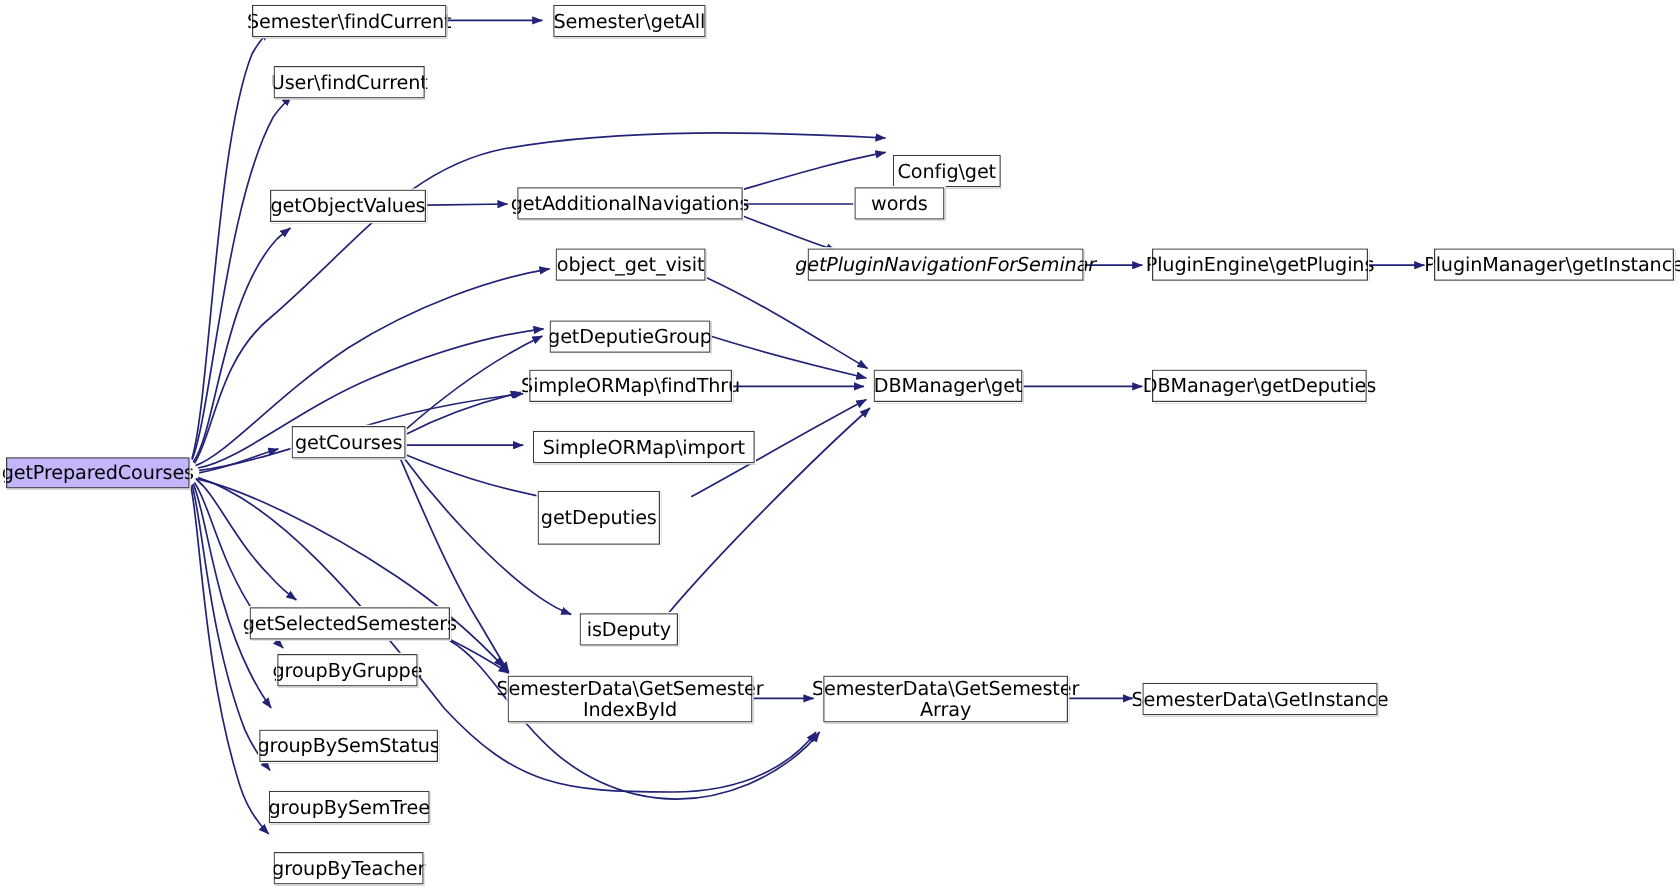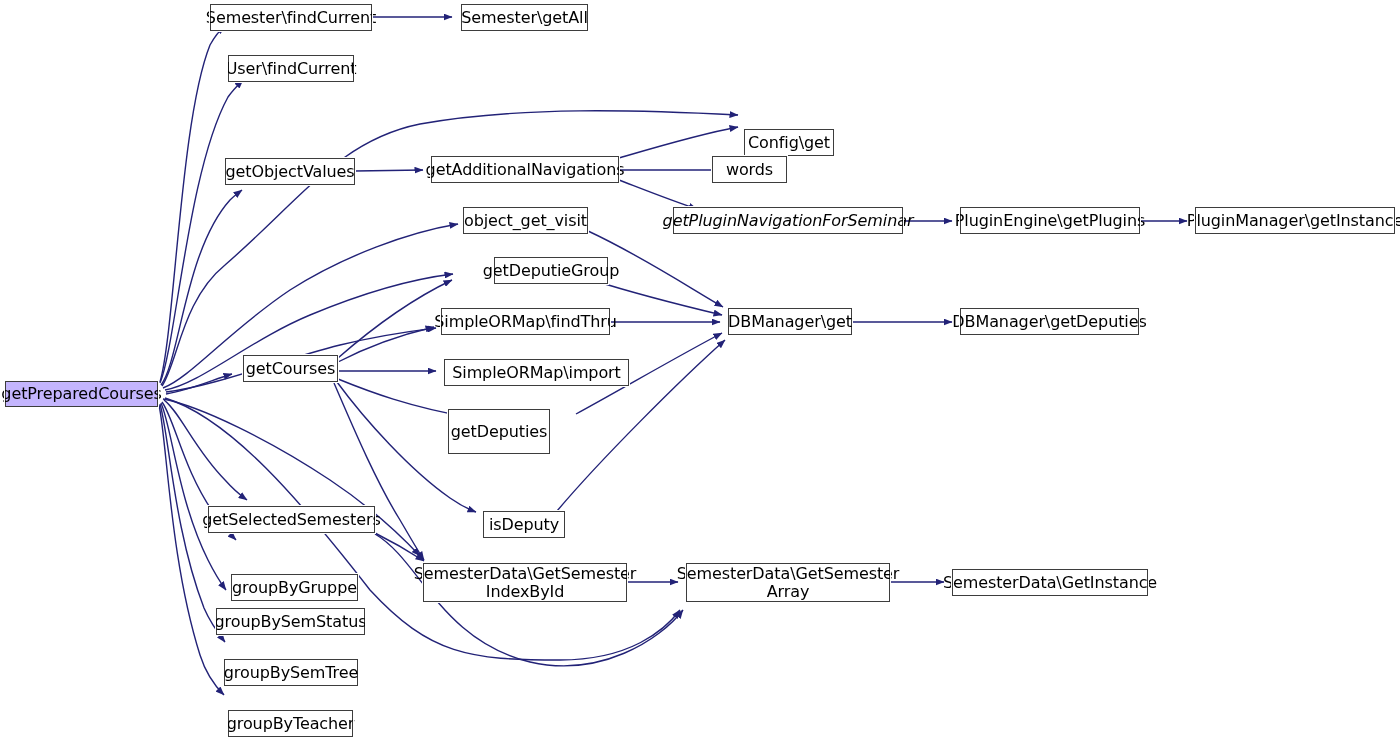--- a/index.html
+++ b/index.html
@@ -102,30 +102,30 @@
       <div class="node" style="left: 461px; top: 4px; width: 127px; height: 27px;">Semester\getAll</div>
       <div class="node" style="left: 228px; top: 55px; width: 126px; height: 27px;">User\findCurrent</div>
       <div class="node" style="left: 744px; top: 105px; width: 90px; height: 27px; margin-top: 24px;">Config\get</div>
       <div class="node" style="left: 225px; top: 158px; width: 130px; height: 27px;">getObjectValues</div>
       <div class="node" style="left: 431px; top: 156px; width: 188px; height: 27px;">getAdditionalNavigations</div>
       <div class="node" style="left: 712px; top: 156px; width: 75px; height: 27px;">words</div>
       <div class="node" style="left: 463px; top: 207px; width: 125px; height: 27px;">object_get_visit</div>
       <div class="node" style="left: 673px; top: 207px; width: 230px; height: 27px; font-style: italic;">getPluginNavigationForSeminar</div>
       <div class="node" style="left: 960px; top: 207px; width: 180px; height: 27px;">PluginEngine\getPlugins</div>
       <div class="node" style="left: 1195px; top: 207px; width: 200px; height: 27px;">PluginManager\getInstance</div>
-      <div class="node" style="left: 458px; top: 257px; width: 114px; height: 27px; margin-left: 36px;">getDeputieGroup</div>
+      <div class="node" style="left: 458px; top: 267px; width: 134px; height: 27px;">getDeputieGroup</div>
       <div class="node" style="left: 441px; top: 308px; width: 169px; height: 27px;">SimpleORMap\findThru</div>
       <div class="node" style="left: 728px; top: 308px; width: 124px; height: 27px;">DBManager\get</div>
       <div class="node" style="left: 960px; top: 308px; width: 179px; height: 27px;">DBManager\getDeputies</div>
       <div class="node" style="left: 243px; top: 355px; width: 95px; height: 27px;">getCourses</div>
       <div class="node" style="left: 444px; top: 359px; width: 185px; height: 27px;">SimpleORMap\import</div>
       <div class="node" style="left: 448px; top: 409px; width: 102px; height: 45px;">getDeputies</div>
       <div class="node" style="left: 208px; top: 506px; width: 167px; height: 27px;">getSelectedSemesters</div>
       <div class="node" style="left: 483px; top: 511px; width: 82px; height: 27px;">isDeputy</div>
-      <div class="node" style="left: 231px; top: 574px; width: 127px; height: 27px;">groupByGruppe</div>
+      <div class="node" style="left: 231px; top: 545px; width: 117px; height: 27px;">groupByGruppe</div>
       <div class="node" style="left: 423px; top: 563px; width: 204px; height: 39px;">SemesterData\GetSemester
 IndexById</div>
       <div class="node" style="left: 686px; top: 563px; width: 204px; height: 39px;">SemesterData\GetSemester
 Array</div>
       <div class="node" style="left: 952px; top: 569px; width: 196px; height: 27px;">SemesterData\GetInstance</div>
       <div class="node" style="left: 216px; top: 608px; width: 149px; height: 27px;">groupBySemStatus</div>
       <div class="node" style="left: 224px; top: 659px; width: 134px; height: 27px;">groupBySemTree</div>
       <div class="node" style="left: 228px; top: 710px; width: 125px; height: 27px;">groupByTeacher</div>
     </div>
 </div>

